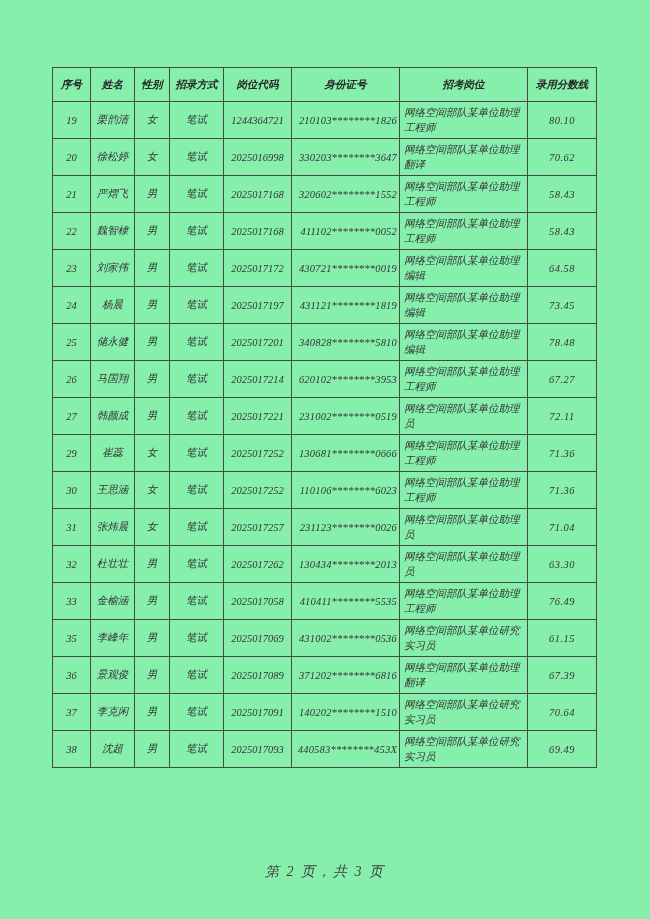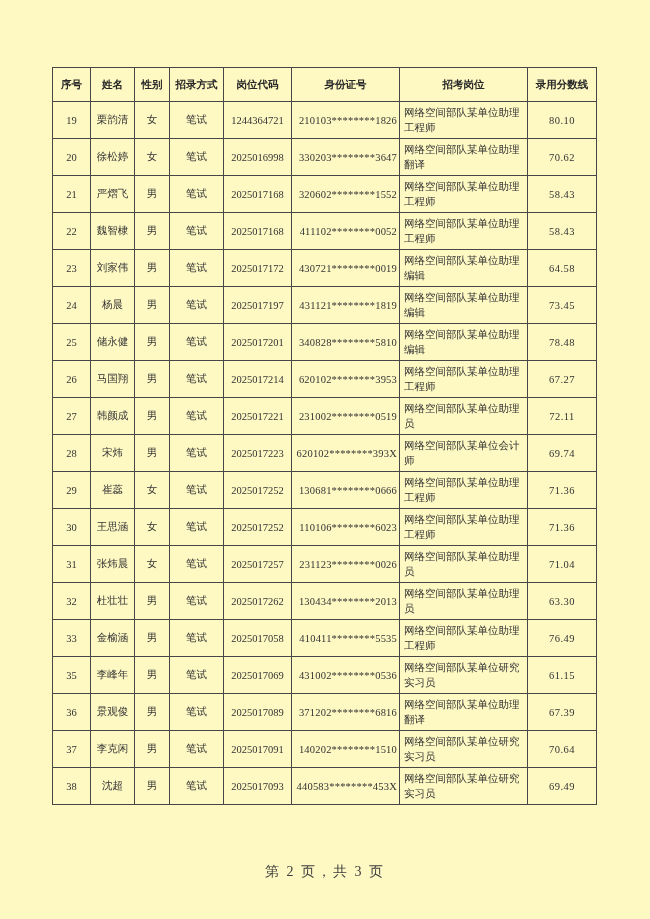--- a/index.html
+++ b/index.html
@@ -8,21 +8,22 @@
     width: 650px;
     height: 919px;
     position: relative;
     font-family: "Liberation Serif", "DejaVu Serif", serif;
     color: #2e2e2e;
     overflow: hidden;
   }
   .page {
     position: absolute;
     inset: 0;
-    background: #fef9c3;
+    background: #86efac;
+    font-style: italic;
   }
   table.score-table {
     position: absolute;
     left: 52px;
     top: 67px;
     width: 544px;
     border-collapse: collapse;
     table-layout: fixed;
   }
   table.score-table th,
@@ -180,30 +181,20 @@
           <td class="col-no">27</td>
           <td class="col-name">韩颜成</td>
           <td class="col-gender">男</td>
           <td class="col-method">笔试</td>
           <td class="col-code">2025017221</td>
           <td class="col-id_number">231002********0519</td>
           <td class="col-position">网络空间部队某单位助理员</td>
           <td class="col-score">72.11</td>
         </tr>
         <tr>
-          <td class="col-no">28</td>
-          <td class="col-name">宋炜</td>
-          <td class="col-gender">男</td>
-          <td class="col-method">笔试</td>
-          <td class="col-code">2025017223</td>
-          <td class="col-id_number">620102********393X</td>
-          <td class="col-position">网络空间部队某单位会计师</td>
-          <td class="col-score">69.74</td>
-        </tr>
-        <tr>
           <td class="col-no">29</td>
           <td class="col-name">崔蕊</td>
           <td class="col-gender">女</td>
           <td class="col-method">笔试</td>
           <td class="col-code">2025017252</td>
           <td class="col-id_number">130681********0666</td>
           <td class="col-position">网络空间部队某单位助理工程师</td>
           <td class="col-score">71.36</td>
         </tr>
         <tr>

